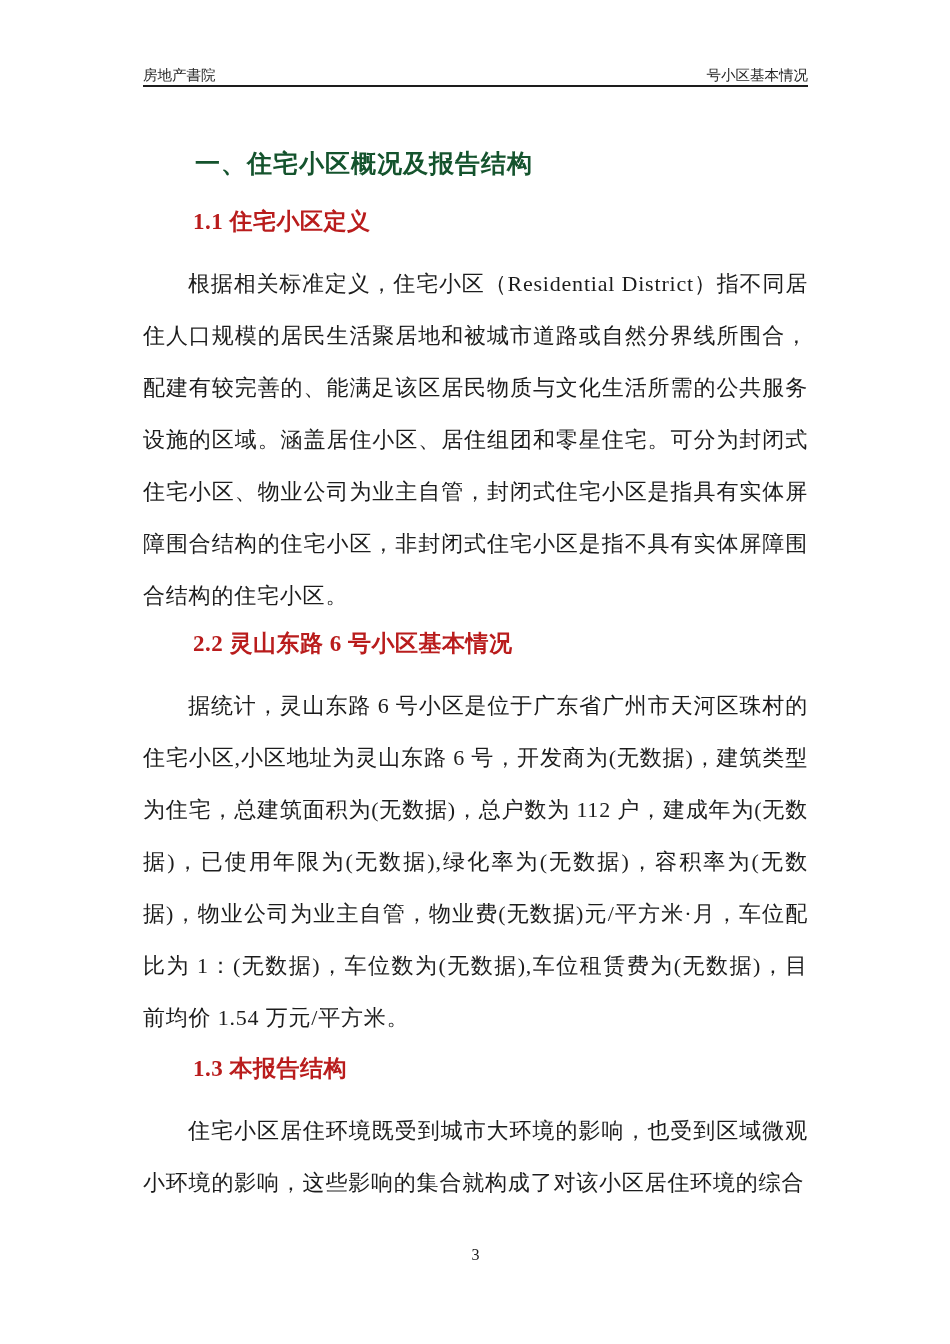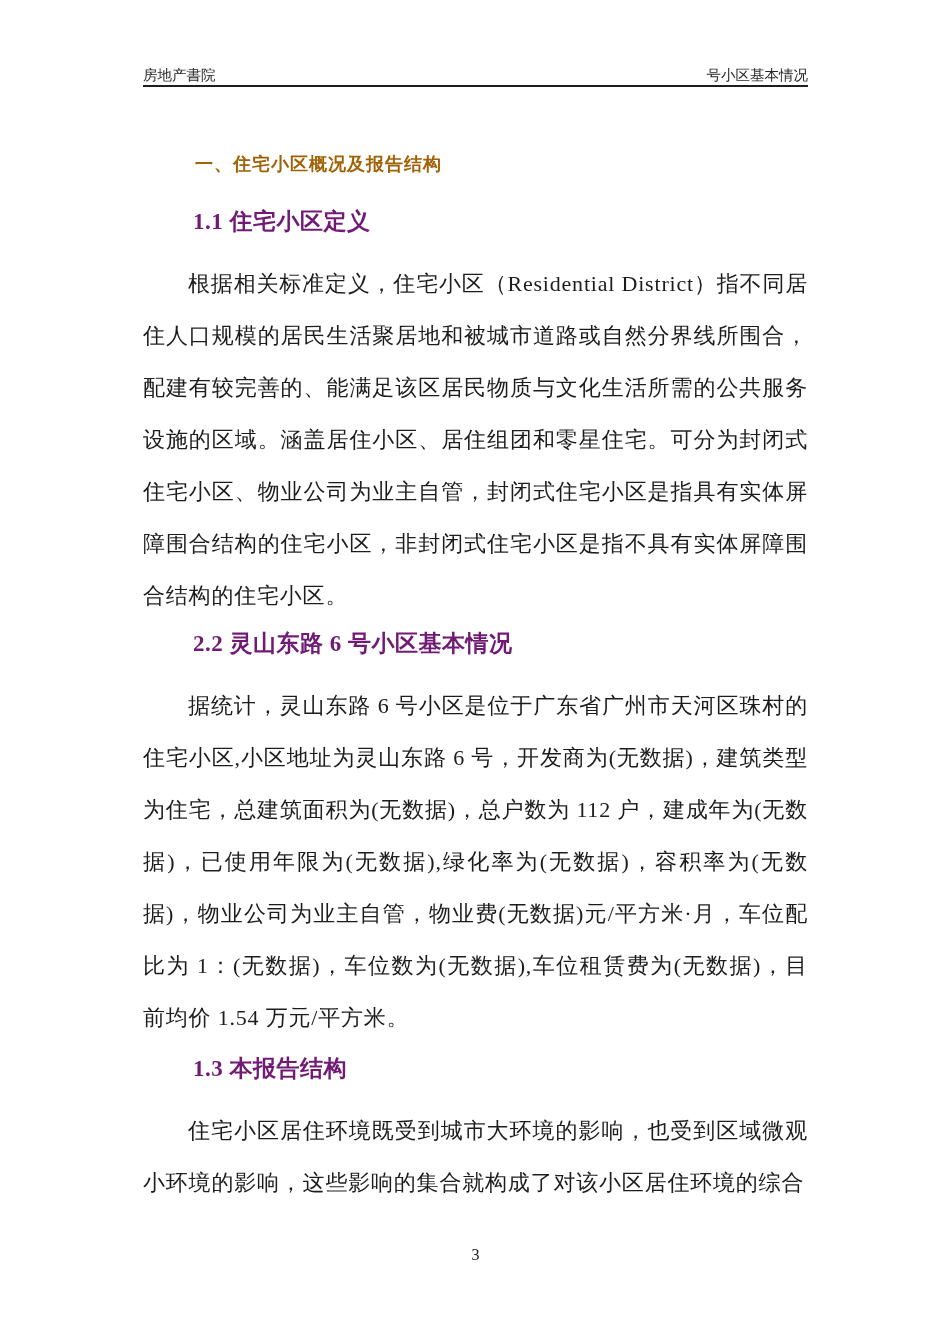--- a/index.html
+++ b/index.html
@@ -28,31 +28,31 @@
     align-items: flex-end;
     font-family: "Liberation Sans", "DejaVu Sans", sans-serif;
     font-size: 14.5px;
     line-height: 19px;
     color: #262626;
     border-bottom: 2.5px solid #1d1d1d;
   }
   
   .doc-title {
     margin: 62px 0 0 52px;
-    font-size: 18px;
+    font-size: 25px;
     line-height: 30px;
     font-weight: bold;
-    color: #a16207;
+    color: #14532d;
     letter-spacing: 1px;
   }
   .section-heading {
     font-size: 23px;
     line-height: 24px;
     font-weight: bold;
-    color: #701a75;
+    color: #b91c1c;
     letter-spacing: 0.5px;
     margin: 0 0 0 50px;
   }
   .section-heading.h-1 { margin-top: 31px; }
   .section-heading.h-2 { margin-top: 10px; }
   .section-heading.h-3 { margin-top: 13px; }
   
   .para {
     margin: 24px 0 0 0;
     font-size: 22px;

